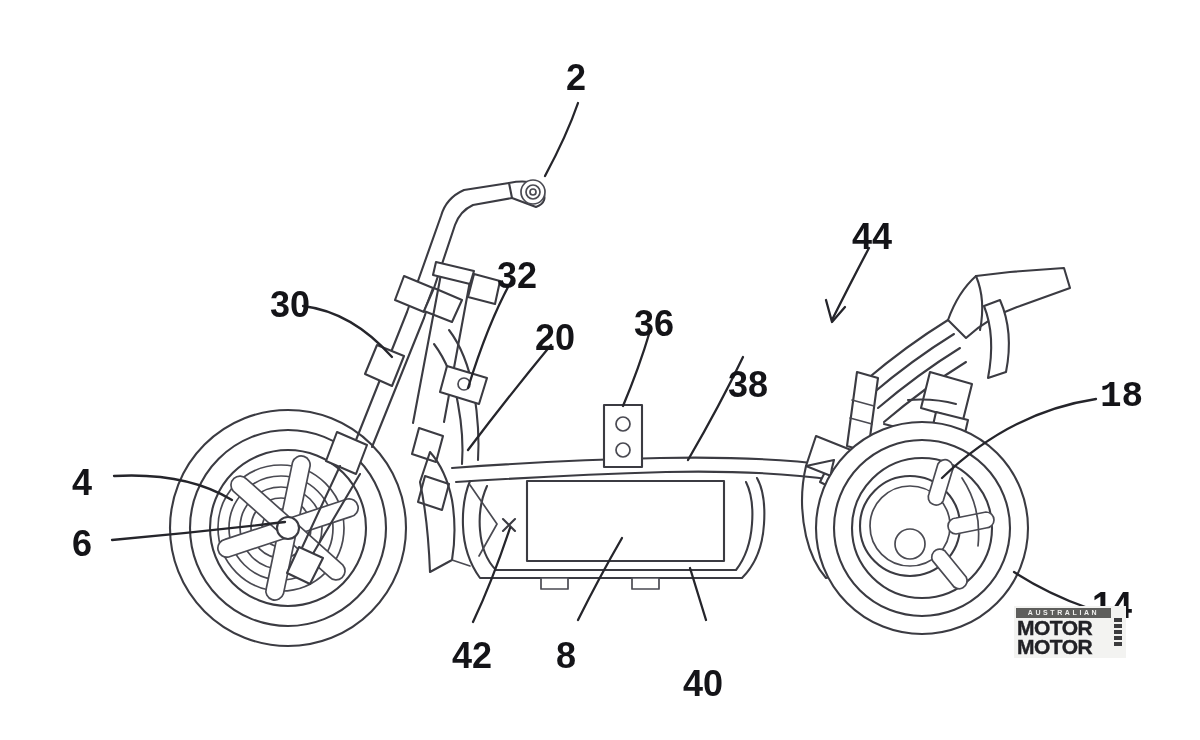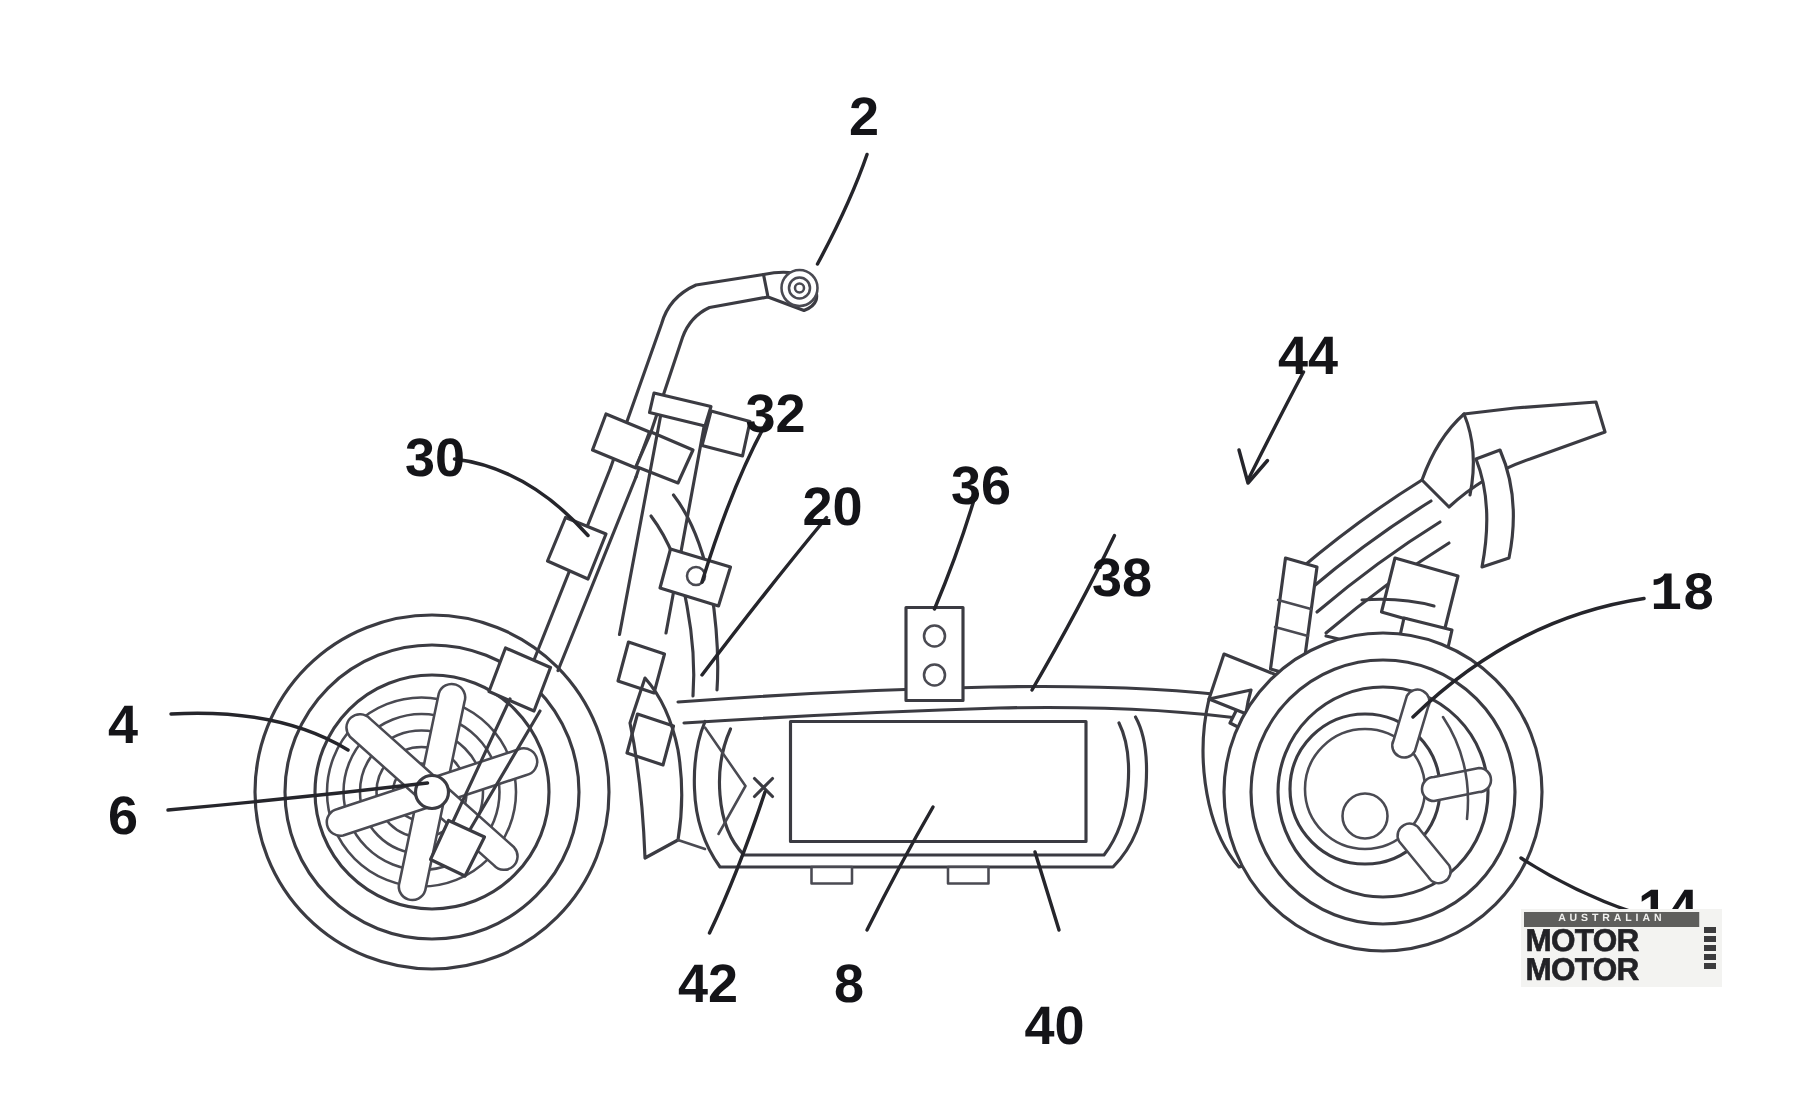--- a/index.html
+++ b/index.html
@@ -70,21 +70,21 @@
     letter-spacing: 0px;
     line-height: 1;
     white-space: nowrap;
     user-select: none;
   }
   
   #watermark {
     position: absolute;
     left: 1014px;
     top: 606px;
-    width: 134px;
+    width: 112px;
     height: 52px;
     display: flex;
     flex-direction: row;
     align-items: stretch;
     background: #f3f3f1;
     padding: 2px;
     box-sizing: border-box;
   }
   #wm-main {
     flex: 1 1 auto;

